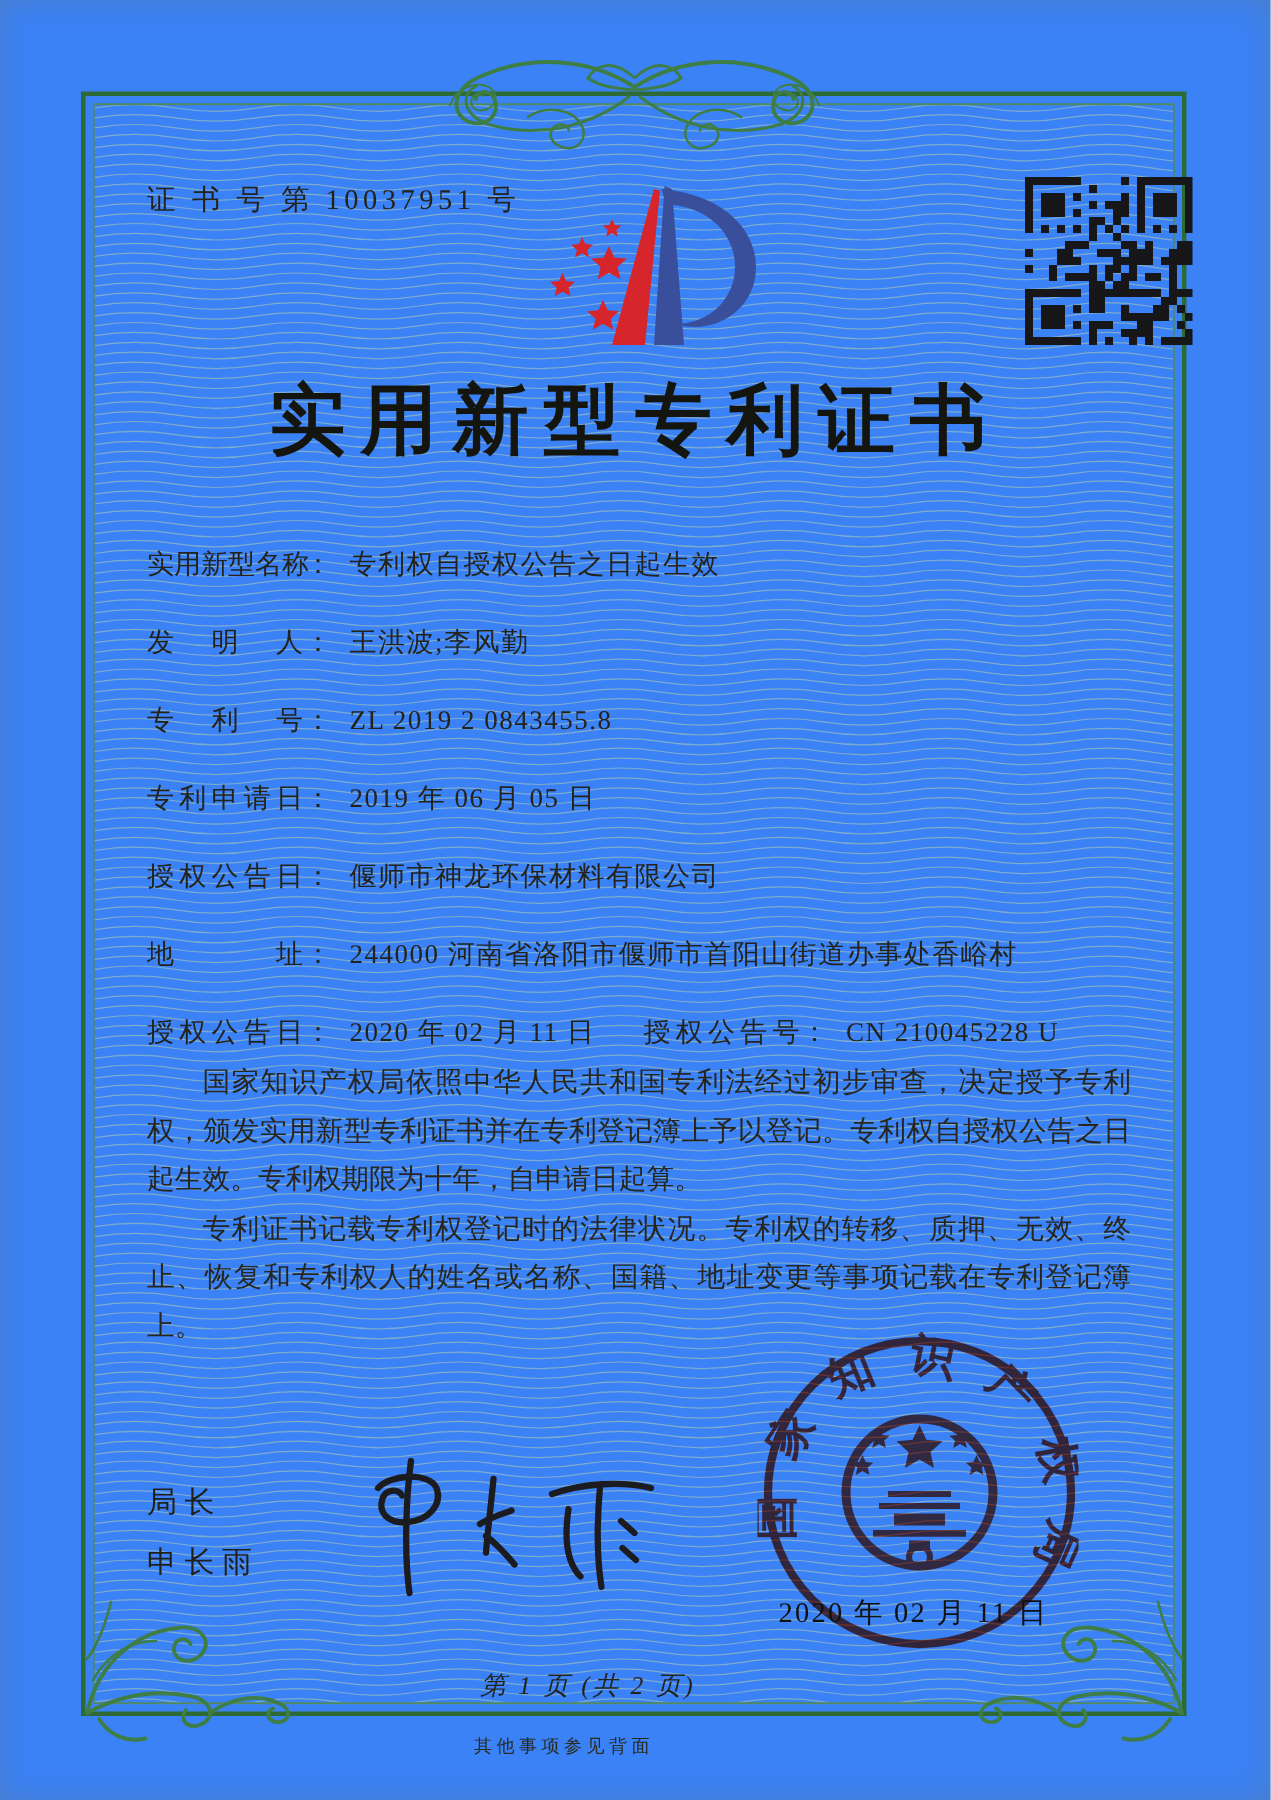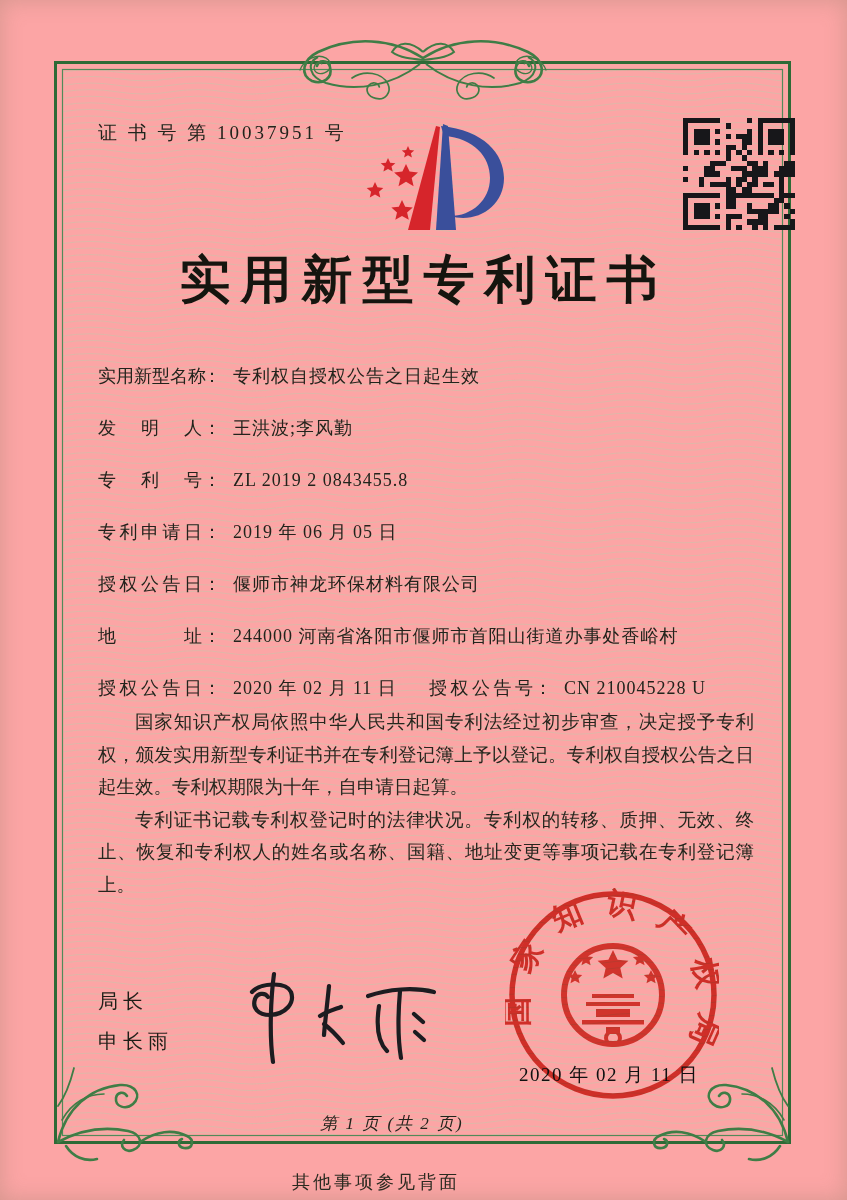--- a/index.html
+++ b/index.html
@@ -1,17 +1,17 @@
 <!DOCTYPE html>
 <html><head>
 <meta charset="utf-8">
 <style>
   html,body{margin:0;padding:0;}
   body{width:847px;height:1200px;background:#e9e5d3;font-family:"Liberation Serif","DejaVu Serif",serif;}
-  .page{position:relative;width:847px;height:1200px;background:#fca5a5;overflow:hidden;
+  .page{position:relative;width:847px;height:1200px;background:#3b82f6;overflow:hidden;
         box-shadow:inset 0 0 22px rgba(110,110,80,.28);}
   svg{display:block;}
   
   #guilloche{position:absolute;left:63px;top:70px;}
   
   #frame{position:absolute;left:0;top:0;}
   
   .cert-no{position:absolute;left:98px;top:120px;font-size:19px;letter-spacing:3px;color:#23231c;}
   .logo{position:absolute;left:344px;top:112px;}
   .qr{position:absolute;left:683px;top:118px;}
@@ -31,22 +31,22 @@
   
   .official-title{position:absolute;left:98px;top:988px;font-size:20px;letter-spacing:5px;color:#1f1f18;}
   .official-name{position:absolute;left:98px;top:1028px;font-size:20px;letter-spacing:5px;color:#1f1f18;}
   .signature{position:absolute;left:228px;top:962px;}
   
   .seal{position:absolute;left:505px;top:888px;mix-blend-mode:multiply;opacity:.93;}
   .seal-date{position:absolute;left:519px;top:1062px;font-size:19px;letter-spacing:1.5px;color:#101010;z-index:6;}
   
   .page-no{position:absolute;left:0;top:1112px;width:784px;text-align:center;font-size:17px;
            letter-spacing:2px;color:#23231c;font-style:italic;}
-  .back-note{position:absolute;left:0;top:1156px;width:752px;text-align:center;font-size:18px;
-             letter-spacing:3px;color:#2a2a20;margin-top:14px;}
+  .back-note{position:absolute;left:0;top:1156px;width:752px;text-align:center;font-size:12px;
+             letter-spacing:3px;color:#2a2a20;}
 </style>
 </head>
 <body>
 
 <div class="page">
 
   <svg id="guilloche" width="719" height="1065" viewBox="0 0 719 1065">
       <path d="M0,2.0 Q27,-2.4 54,2.0 Q81,6.4 108,2.0 Q135,-2.4 162,2.0 Q189,6.4 216,2.0 Q243,-2.4 270,2.0 Q297,6.4 324,2.0 Q351,-2.4 378,2.0 Q405,6.4 432,2.0 Q459,-2.4 486,2.0 Q513,6.4 540,2.0 Q567,-2.4 594,2.0 Q621,6.4 648,2.0 Q675,-2.4 702,2.0 Q729,6.4 719,2.0" fill="none" stroke="#b7cfad" stroke-width="0.8" opacity="0.55"></path>
       <path d="M0,8.6 Q27,4.2 54,8.6 Q81,13.0 108,8.6 Q135,4.2 162,8.6 Q189,13.0 216,8.6 Q243,4.2 270,8.6 Q297,13.0 324,8.6 Q351,4.2 378,8.6 Q405,13.0 432,8.6 Q459,4.2 486,8.6 Q513,13.0 540,8.6 Q567,4.2 594,8.6 Q621,13.0 648,8.6 Q675,4.2 702,8.6 Q729,13.0 719,8.6" fill="none" stroke="#b7cfad" stroke-width="0.8" opacity="0.55"></path>
       <path d="M0,15.2 Q27,10.8 54,15.2 Q81,19.6 108,15.2 Q135,10.8 162,15.2 Q189,19.6 216,15.2 Q243,10.8 270,15.2 Q297,19.6 324,15.2 Q351,10.8 378,15.2 Q405,19.6 432,15.2 Q459,10.8 486,15.2 Q513,19.6 540,15.2 Q567,10.8 594,15.2 Q621,19.6 648,15.2 Q675,10.8 702,15.2 Q729,19.6 719,15.2" fill="none" stroke="#b7cfad" stroke-width="0.8" opacity="0.55"></path>

